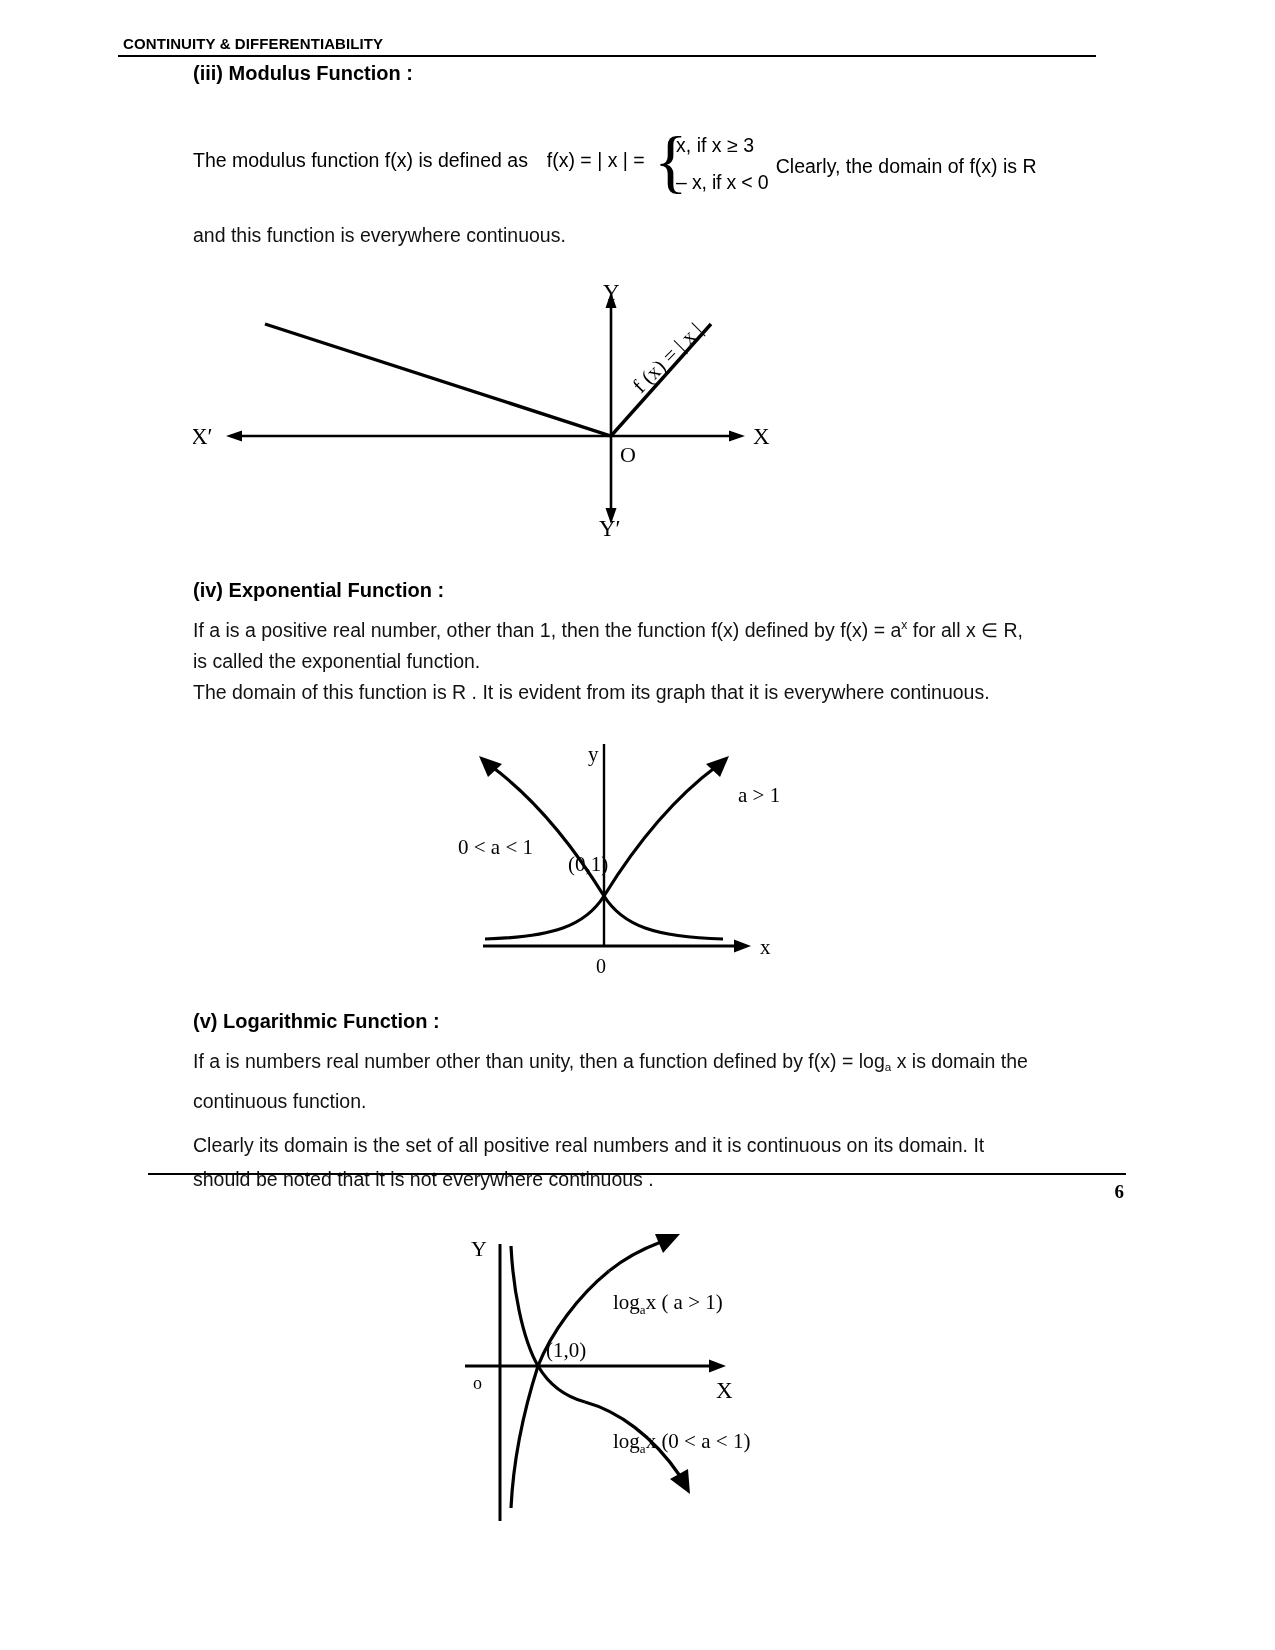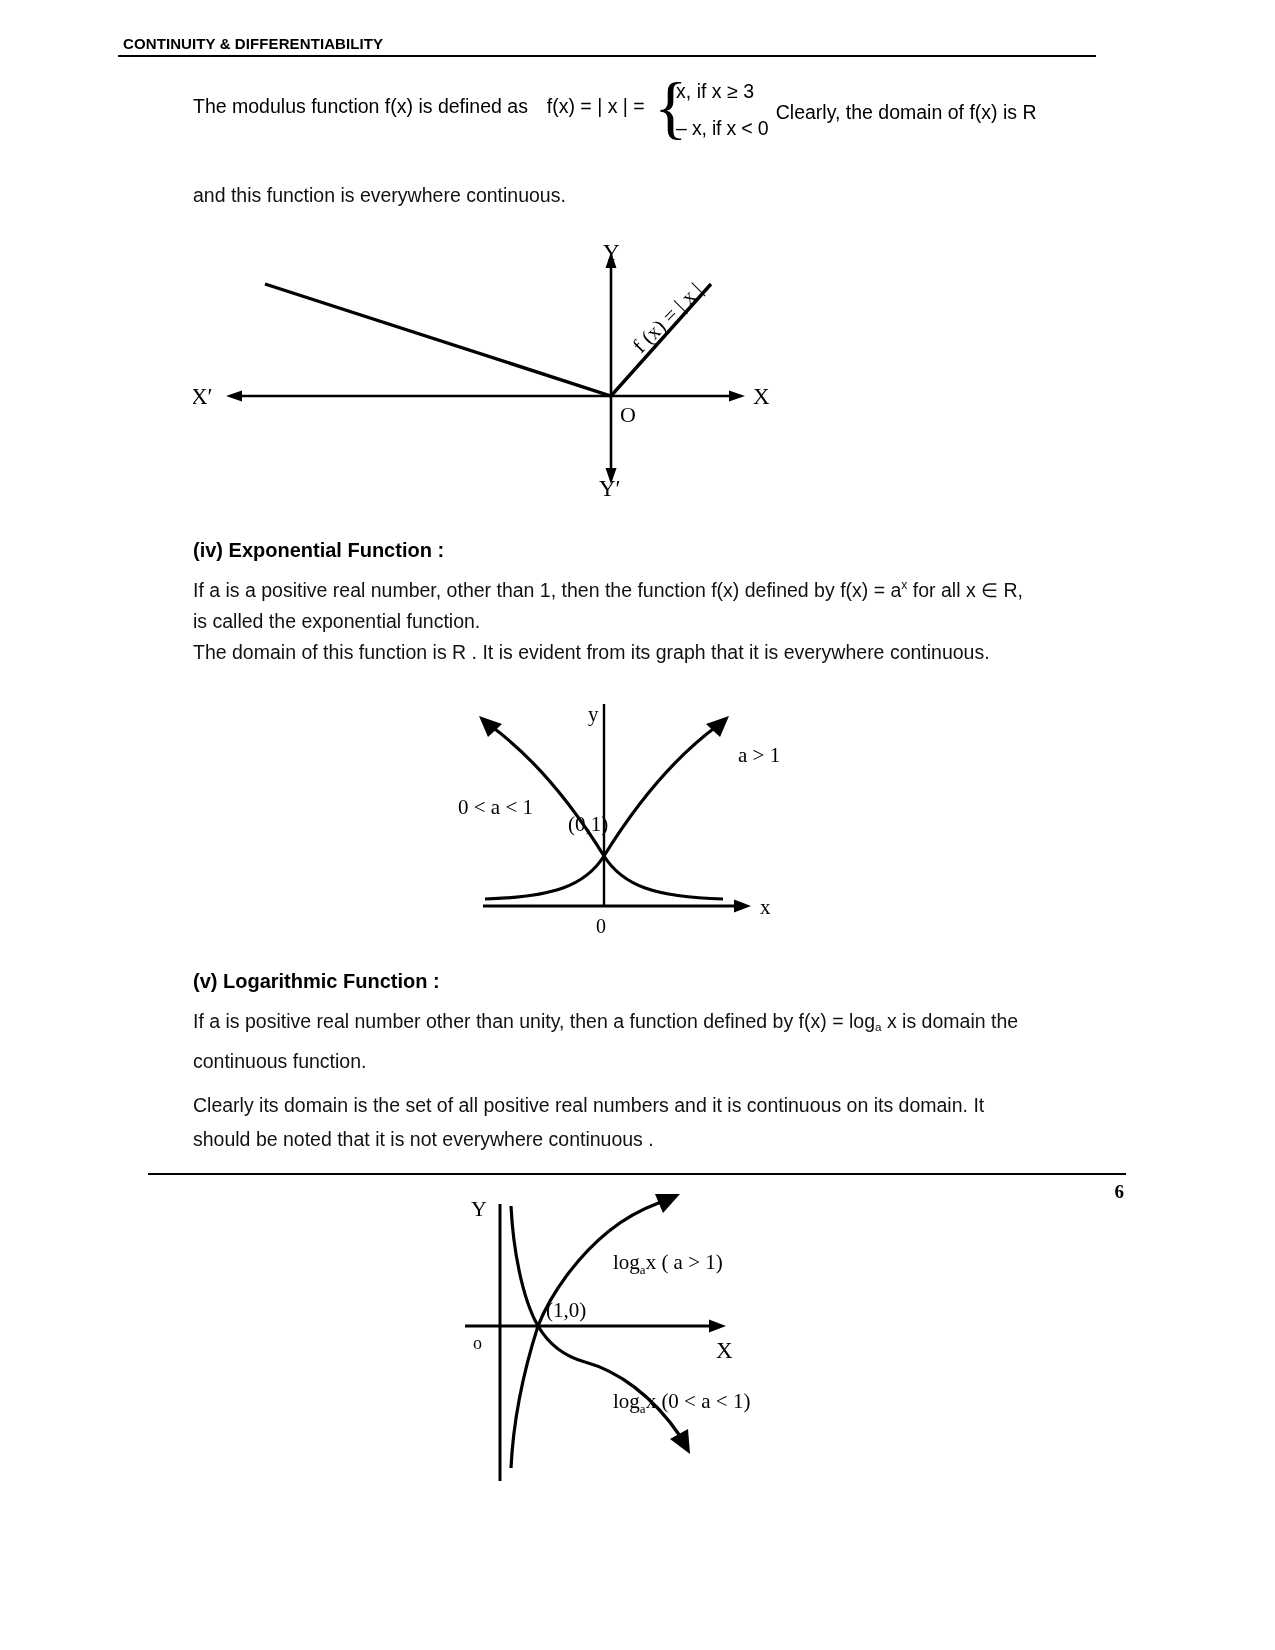--- a/index.html
+++ b/index.html
@@ -146,36 +146,37 @@
 <div class="page">
 
   <div class="header">
     <div class="header-title">CONTINUITY &amp; DIFFERENTIABILITY</div>
     <div class="header-rule"></div>
   </div>
 
   <div class="content">
 
     <div>
-
-      <div class="modulus-line" style="margin-top:10px;">
+      <div class="section-title">(iii) Modulus Function :</div>
+
+      <div class="modulus-line" style="margin-top:38px;">
         <span>The modulus function f(x) is defined as</span>
         <span style="display:inline-block;width:8px;"></span>
         <span>f(x) = | x | =</span>
         <span class="piecewise">
           <span class="brace">{</span>
           <span class="piece-rows">
             <span class="piece">x, if x ≥ 3</span><br>
             <span class="piece second">– x, if x &lt; 0</span>
           </span>
         </span>
         <span class="after-brace">Clearly, the domain of f(x) is R</span>
       </div>
 
-      <div class="para" style="margin-top:32px;">and this function is everywhere continuous.</div>
+      <div class="para" style="margin-top:18px;">and this function is everywhere continuous.</div>
     </div>
 
     <div class="figure" style="margin-top:32px;">
       <svg width="905" height="255" viewBox="0 0 905 255">
 
         <line x1="418" y1="20" x2="418" y2="230" stroke="#000" stroke-width="2.6"></line>
         <polygon points="418,8 412.5,24 423.5,24" fill="#000"></polygon>
         <polygon points="418,240 412.5,224 423.5,224" fill="#000"></polygon>
 
         <line x1="45" y1="152" x2="540" y2="152" stroke="#000" stroke-width="2.6"></line>
@@ -224,21 +225,21 @@
         <text x="545" y="66" font-family="'Liberation Serif', serif" font-size="21" fill="#000">a &gt; 1</text>
         <text x="265" y="118" font-family="'Liberation Serif', serif" font-size="21" fill="#000">0 &lt; a &lt; 1</text>
         <text x="375" y="135" font-family="'Liberation Serif', serif" font-size="21" fill="#000">(0,1)</text>
       </svg>
     </div>
 
     <div style="margin-top:22px;">
       <div class="section-title">(v) Logarithmic Function :</div>
 
       <div class="para" style="margin-top:10px;">
-        <span>If a is positive real number other than unity, then a function defined by f(x) = log</span><sub class="math">a</sub><span> x is domain the</span>
+        <span>If a is numbers real number other than unity, then a function defined by f(x) = log</span><sub class="math">a</sub><span> x is domain the</span>
       </div>
       <div class="para">continuous function.</div>
       <div class="para" style="margin-top:10px;">Clearly its domain is the set of all positive real numbers and it is continuous on its domain. It</div>
       <div class="para">should be noted that it is not everywhere continuous .</div>
     </div>
 
     <div class="figure" style="margin-top:30px;">
       <svg width="905" height="300" viewBox="0 0 905 300">
 
         <line x1="307" y1="18" x2="307" y2="295" stroke="#000" stroke-width="3"></line>

